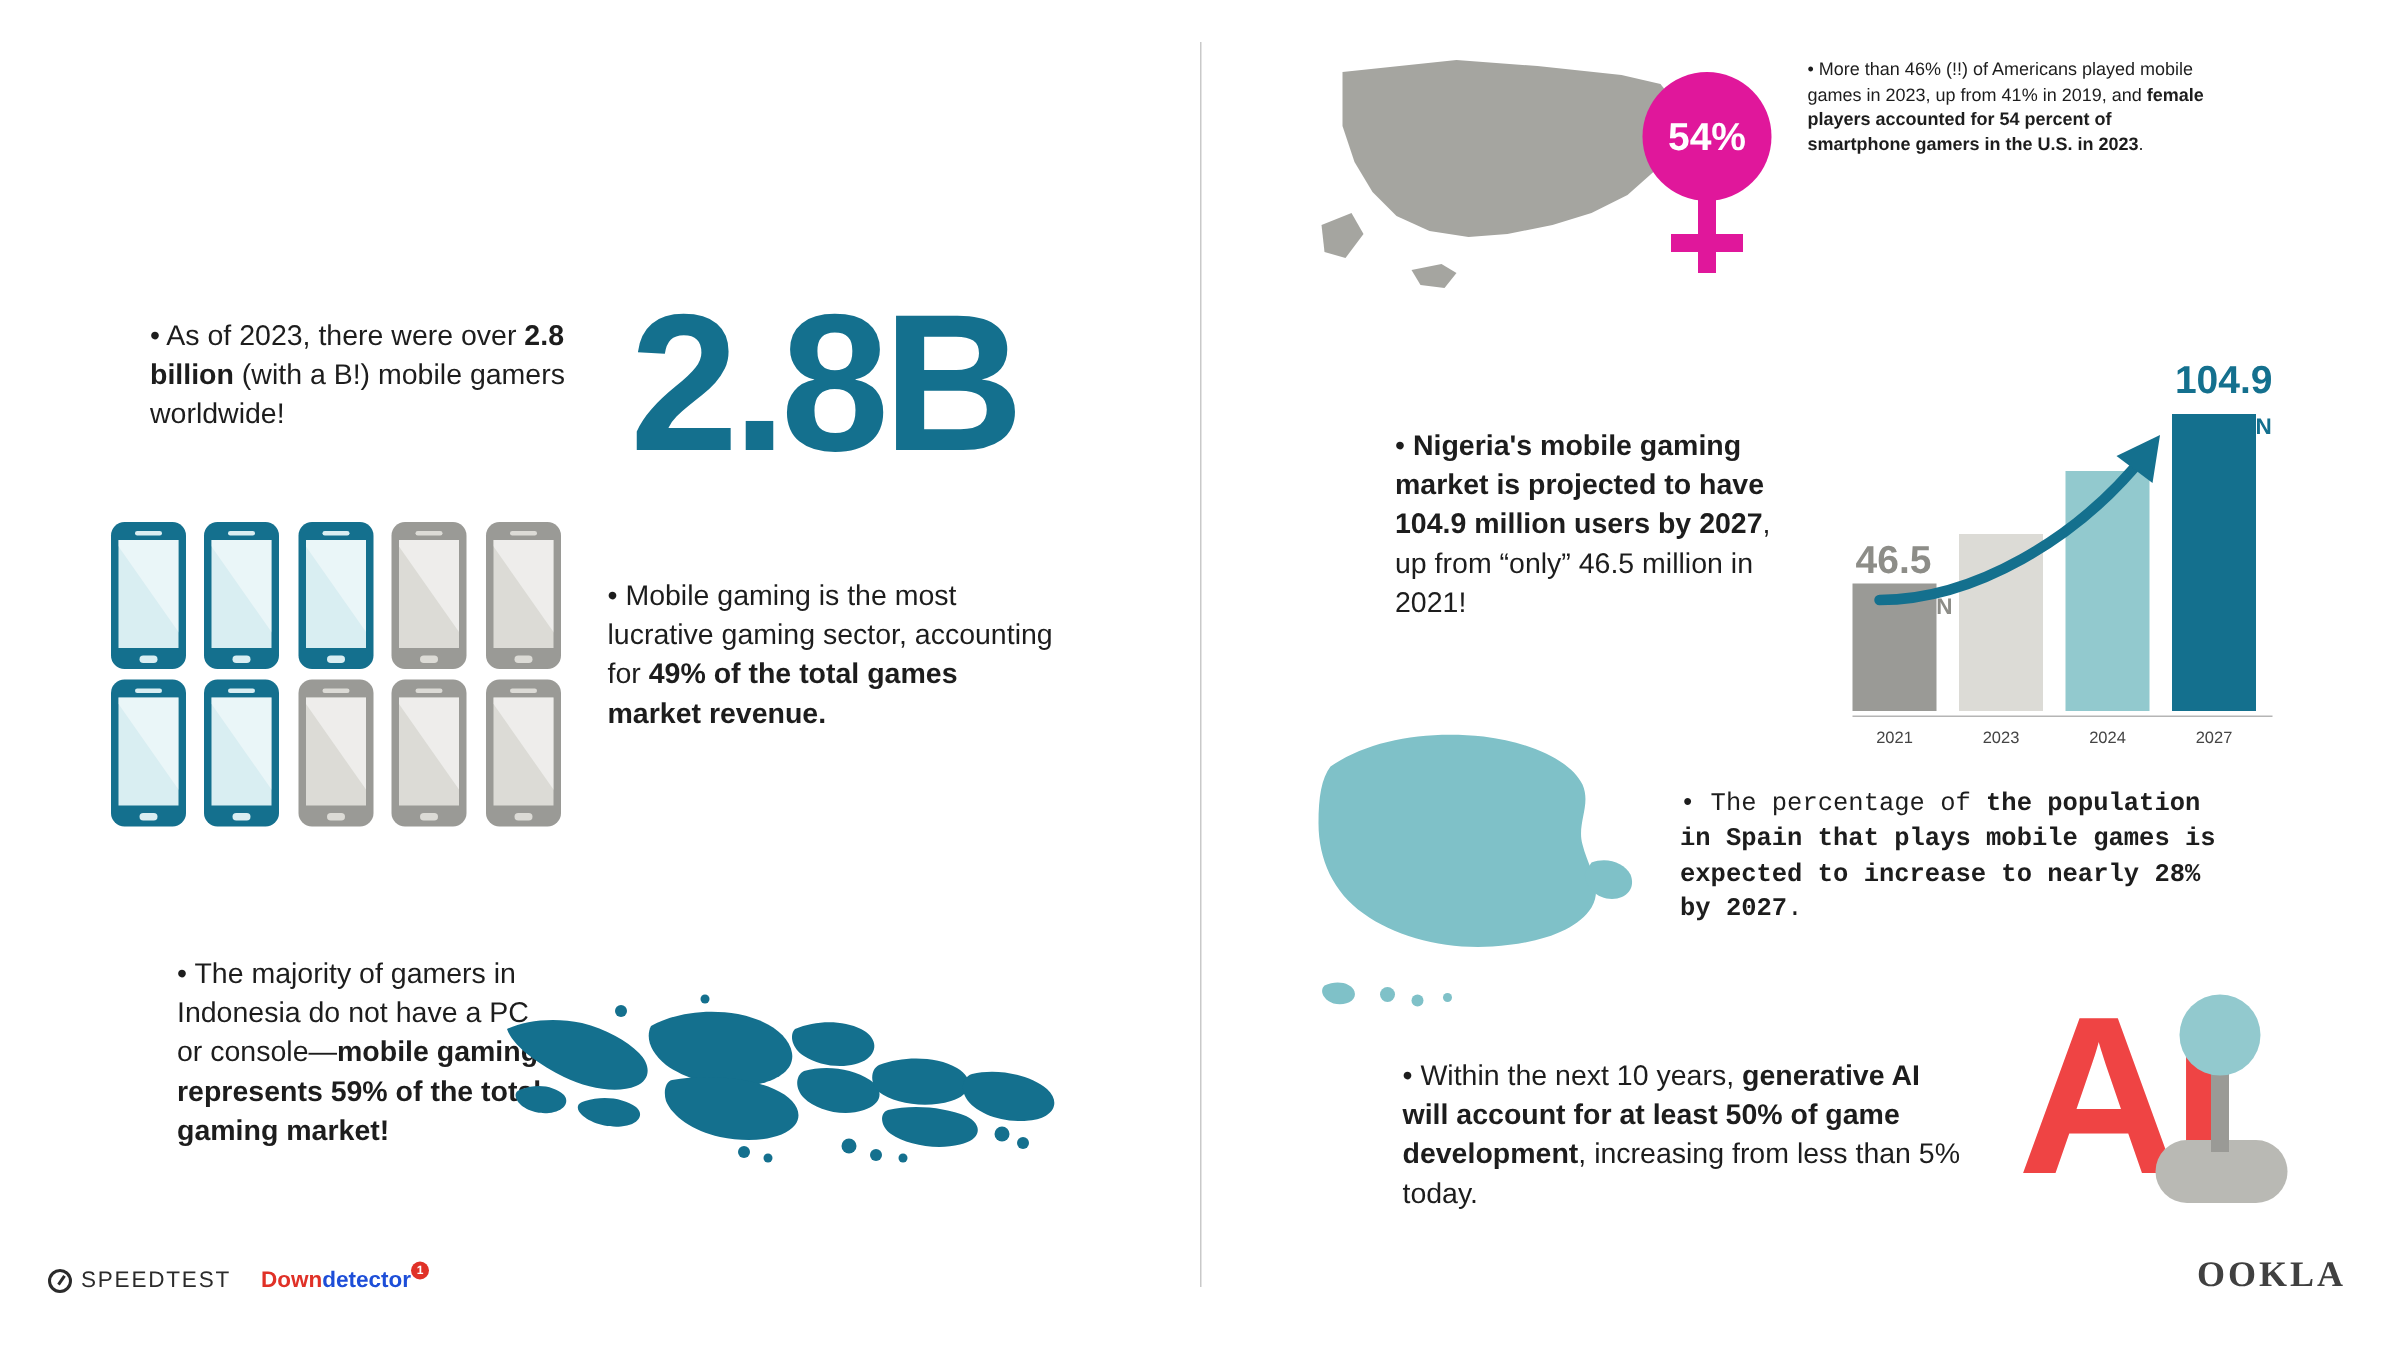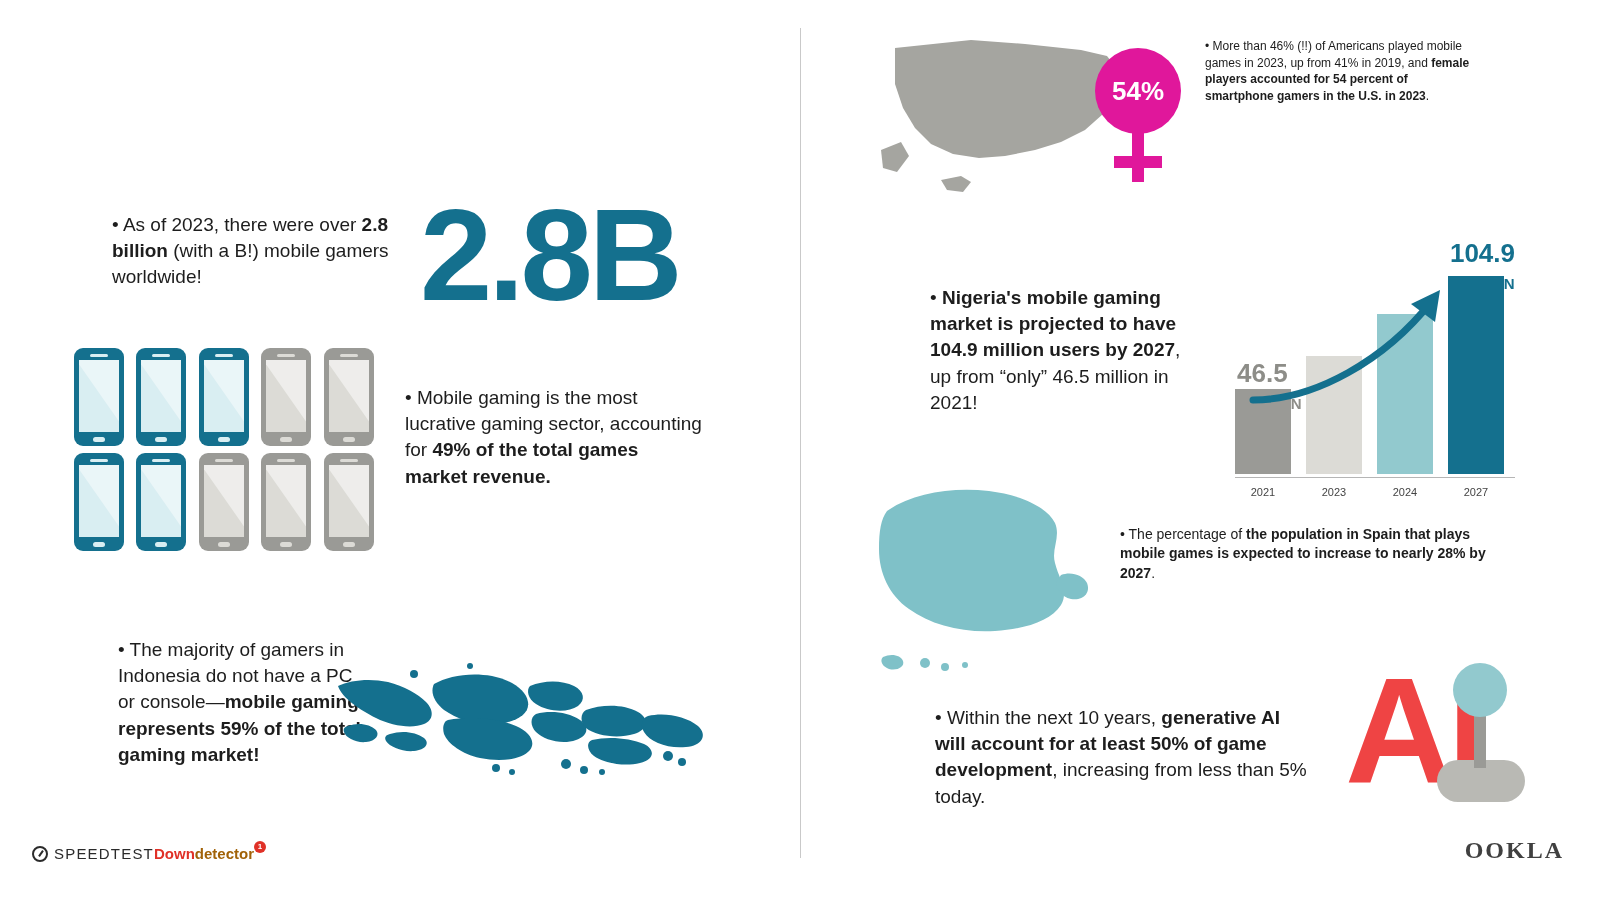--- a/index.html
+++ b/index.html
@@ -46,21 +46,20 @@
   .fact {
     font-size: 19px;
     line-height: 1.38;
     color: #1d1d1d;
   }
   .fact b { font-weight: bold; }
   .fact-1 {
     position: absolute;
     left: 100px; top: 212px;
     width: 290px;
-    margin-left: 12px;
   }
   .fact-2 {
     position: absolute;
     left: 405px; top: 385px;
     width: 300px;
   }
   .fact-3 {
     position: absolute;
     left: 118px; top: 637px;
     width: 250px;
@@ -118,21 +117,21 @@
   .indonesia {
     position: absolute;
     left: 330px; top: 650px;
     width: 390px; height: 160px;
   }
 
   
   .footer-left {
     position: absolute;
     left: 32px; bottom: 38px;
-    display: flex; align-items: center; gap: 0;
+    display: flex; align-items: center; gap: 20px;
   }
   .speedtest-logo {
     display: flex; align-items: center; gap: 6px;
     font-size: 15px; letter-spacing: 1.2px; color: #2b2b2b;
   }
   .speedtest-logo .mark {
     width: 16px; height: 16px;
     border: 2px solid #2b2b2b;
     border-radius: 50%;
     position: relative;
@@ -143,21 +142,21 @@
     left: 6px; top: 2px;
     width: 2px; height: 7px;
     background: #2b2b2b;
     transform: rotate(35deg);
   }
   .dd-logo {
     font-size: 15px; color: #111;
     position: relative;
   }
   .dd-logo .down { color: #e03127; font-weight: bold; }
-  .dd-logo .det { color: #a16207; font-weight: bold; }
+  .dd-logo .det { color: #1d4ed8; font-weight: bold; }
   .dd-logo .dot {
     position: absolute; right: -12px; top: -4px;
     width: 12px; height: 12px; border-radius: 50%;
     background: #e03127; color: #fff; font-size: 8px;
     text-align: center; line-height: 12px; font-weight: bold;
   }
 
   
   .usmap { position: absolute; left: 875px; top: 30px; width: 260px; height: 175px; }
   .venus {
@@ -189,21 +188,21 @@
   .fact-5 {
     position: absolute;
     left: 930px; top: 285px;
     width: 255px;
     font-size: 19px; line-height: 1.38;
   }
   .fact-6 {
     position: absolute;
     left: 1120px; top: 525px;
     width: 370px;
-    font-size: 14px; line-height: 1.38;
+    font-size: 17px; line-height: 1.38; font-family: Liberation Mono, monospace;
   }
   .fact-7 {
     position: absolute;
     left: 935px; top: 705px;
     width: 380px;
     font-size: 19px; line-height: 1.38;
   }
 
   
   .chart {

